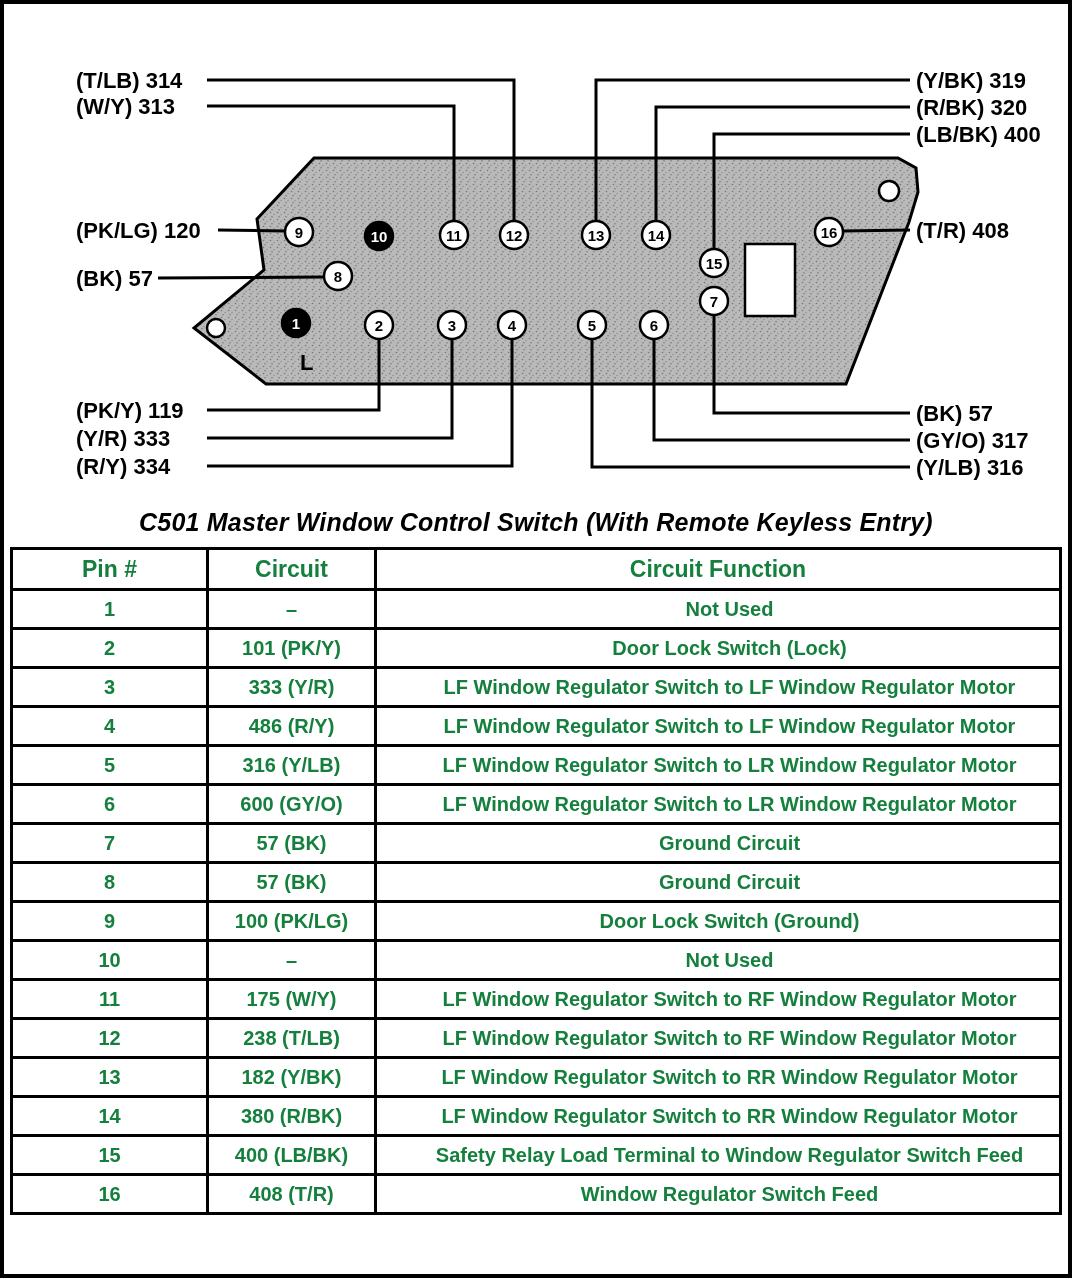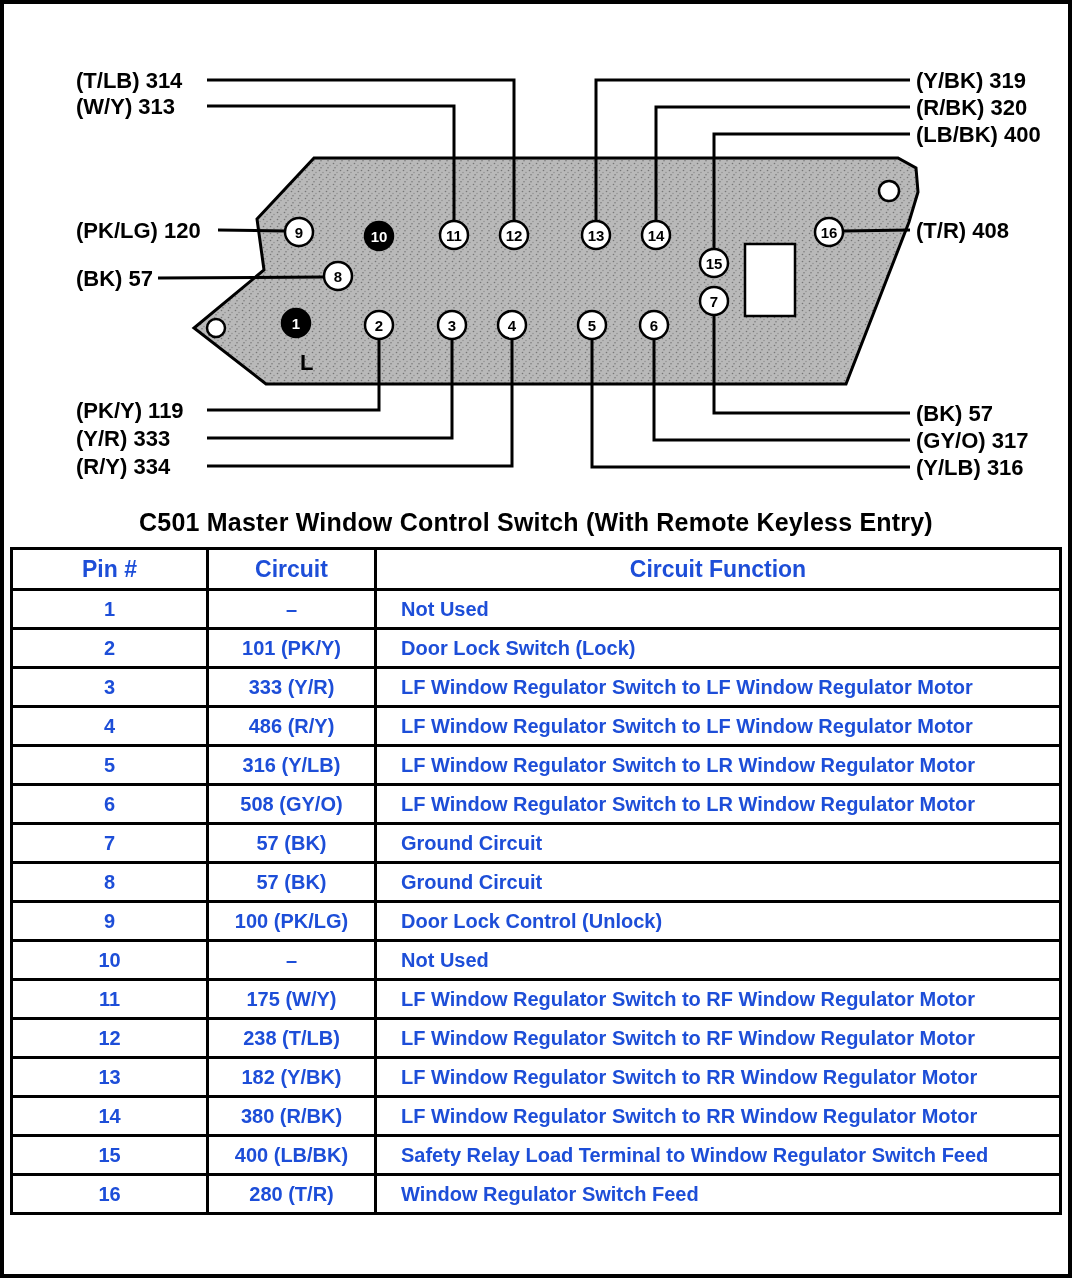--- a/index.html
+++ b/index.html
@@ -10,35 +10,35 @@
     border:4px solid #000; padding:4px 6px 0 6px; position:relative;
   }
   .diagram-wrap { width:1052px; height:492px; position:relative; }
   .diagram-wrap svg { display:block; }
   .lbl { font-family:"Liberation Sans", sans-serif; font-weight:bold; font-size:22px; fill:#000; }
   .pin-num { font-family:"Liberation Sans", sans-serif; font-weight:bold; font-size:15px; fill:#000; }
   .pin-num.inv { fill:#fff; }
   .wire { stroke:#000; stroke-width:3; fill:none; }
   .title {
     text-align:center; font-weight:bold; font-size:25px; color:#000;
-    margin:8px 0 10px 0; letter-spacing:0.2px;
+    margin:8px 0 10px 0; letter-spacing:0.2px;font-style:italic;
   }
   table.pinout {
     width:1052px; border-collapse:collapse; border:3px solid #000;
     table-layout:fixed;
   }
   table.pinout th, table.pinout td {
-    border:3px solid #000; font-weight:bold; color:#1d4ed8; overflow:hidden; white-space:nowrap;
+    border:3px solid #000; font-weight:bold; color:#15803d; overflow:hidden; white-space:nowrap;
   }
   table.pinout th { font-size:23px; height:41px; text-align:center; }
   table.pinout td { font-size:20px; height:39px; }
   col.c-pin { width:196px; }
   col.c-circuit { width:168px; }
   td.c-pin, td.c-circuit { text-align:center; }
-  td.c-func { text-align:left; padding-left:24px; }
+  td.c-func { text-align:center; padding-left:24px; }
 </style>
 </head>
 <body>
 
 <div class="page">
 
   <div class="diagram-wrap">
     <svg width="1052" height="492" viewBox="0 0 1052 492" xmlns="http://www.w3.org/2000/svg">
       <defs>
         <pattern id="stipple" width="7" height="7" patternUnits="userSpaceOnUse">
@@ -192,37 +192,37 @@
         <td class="c-circuit">486 (R/Y)</td>
         <td class="c-func">LF Window Regulator Switch to LF Window Regulator Motor</td>
       </tr>
       <tr>
         <td class="c-pin">5</td>
         <td class="c-circuit">316 (Y/LB)</td>
         <td class="c-func">LF Window Regulator Switch to LR Window Regulator Motor</td>
       </tr>
       <tr>
         <td class="c-pin">6</td>
-        <td class="c-circuit">508 (GY/O)</td>
+        <td class="c-circuit">600 (GY/O)</td>
         <td class="c-func">LF Window Regulator Switch to LR Window Regulator Motor</td>
       </tr>
       <tr>
         <td class="c-pin">7</td>
         <td class="c-circuit">57 (BK)</td>
         <td class="c-func">Ground  Circuit</td>
       </tr>
       <tr>
         <td class="c-pin">8</td>
         <td class="c-circuit">57 (BK)</td>
         <td class="c-func">Ground  Circuit</td>
       </tr>
       <tr>
         <td class="c-pin">9</td>
         <td class="c-circuit">100 (PK/LG)</td>
-        <td class="c-func">Door Lock Control (Unlock)</td>
+        <td class="c-func">Door Lock Switch (Ground)</td>
       </tr>
       <tr>
         <td class="c-pin">10</td>
         <td class="c-circuit">–</td>
         <td class="c-func">Not Used</td>
       </tr>
       <tr>
         <td class="c-pin">11</td>
         <td class="c-circuit">175 (W/Y)</td>
         <td class="c-func">LF Window Regulator Switch to RF Window Regulator Motor</td>
@@ -242,18 +242,18 @@
         <td class="c-circuit">380 (R/BK)</td>
         <td class="c-func">LF Window Regulator Switch to RR Window Regulator Motor</td>
       </tr>
       <tr>
         <td class="c-pin">15</td>
         <td class="c-circuit">400 (LB/BK)</td>
         <td class="c-func">Safety Relay Load Terminal to Window Regulator Switch Feed</td>
       </tr>
       <tr>
         <td class="c-pin">16</td>
-        <td class="c-circuit">280 (T/R)</td>
+        <td class="c-circuit">408 (T/R)</td>
         <td class="c-func">Window Regulator Switch  Feed</td>
       </tr>
     </tbody>
   </table>
 </div>
 
 </body></html>

